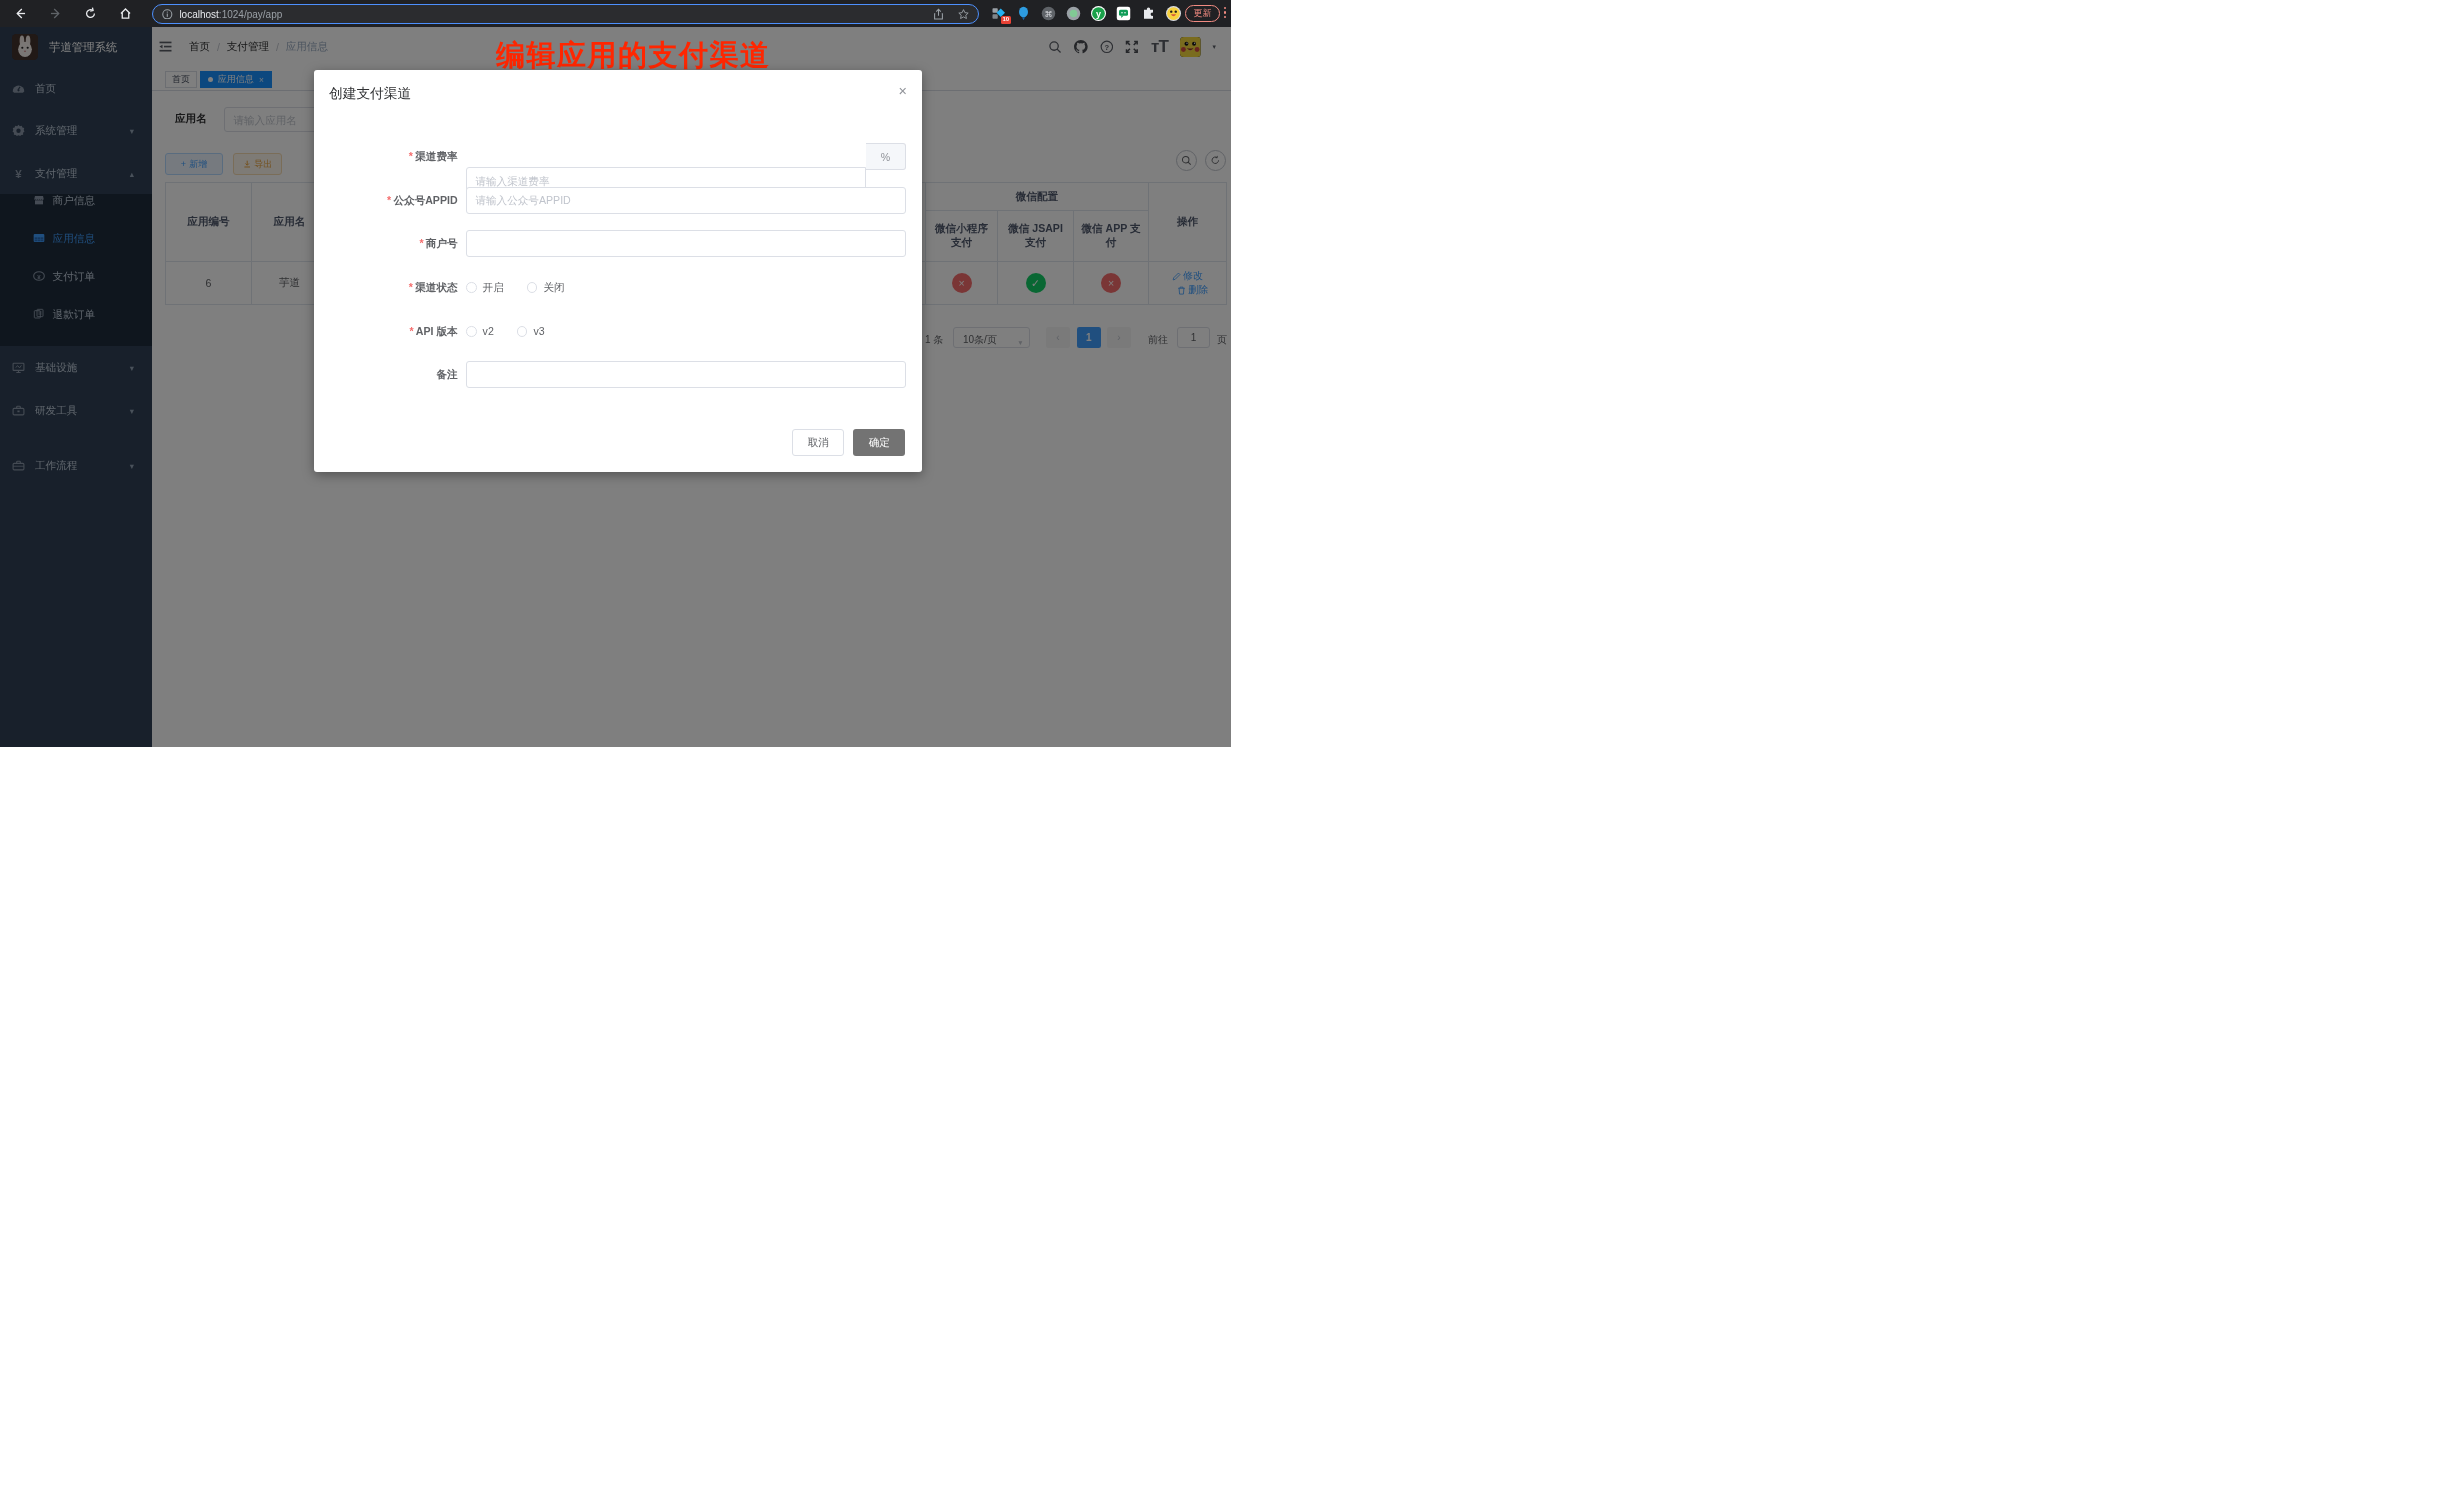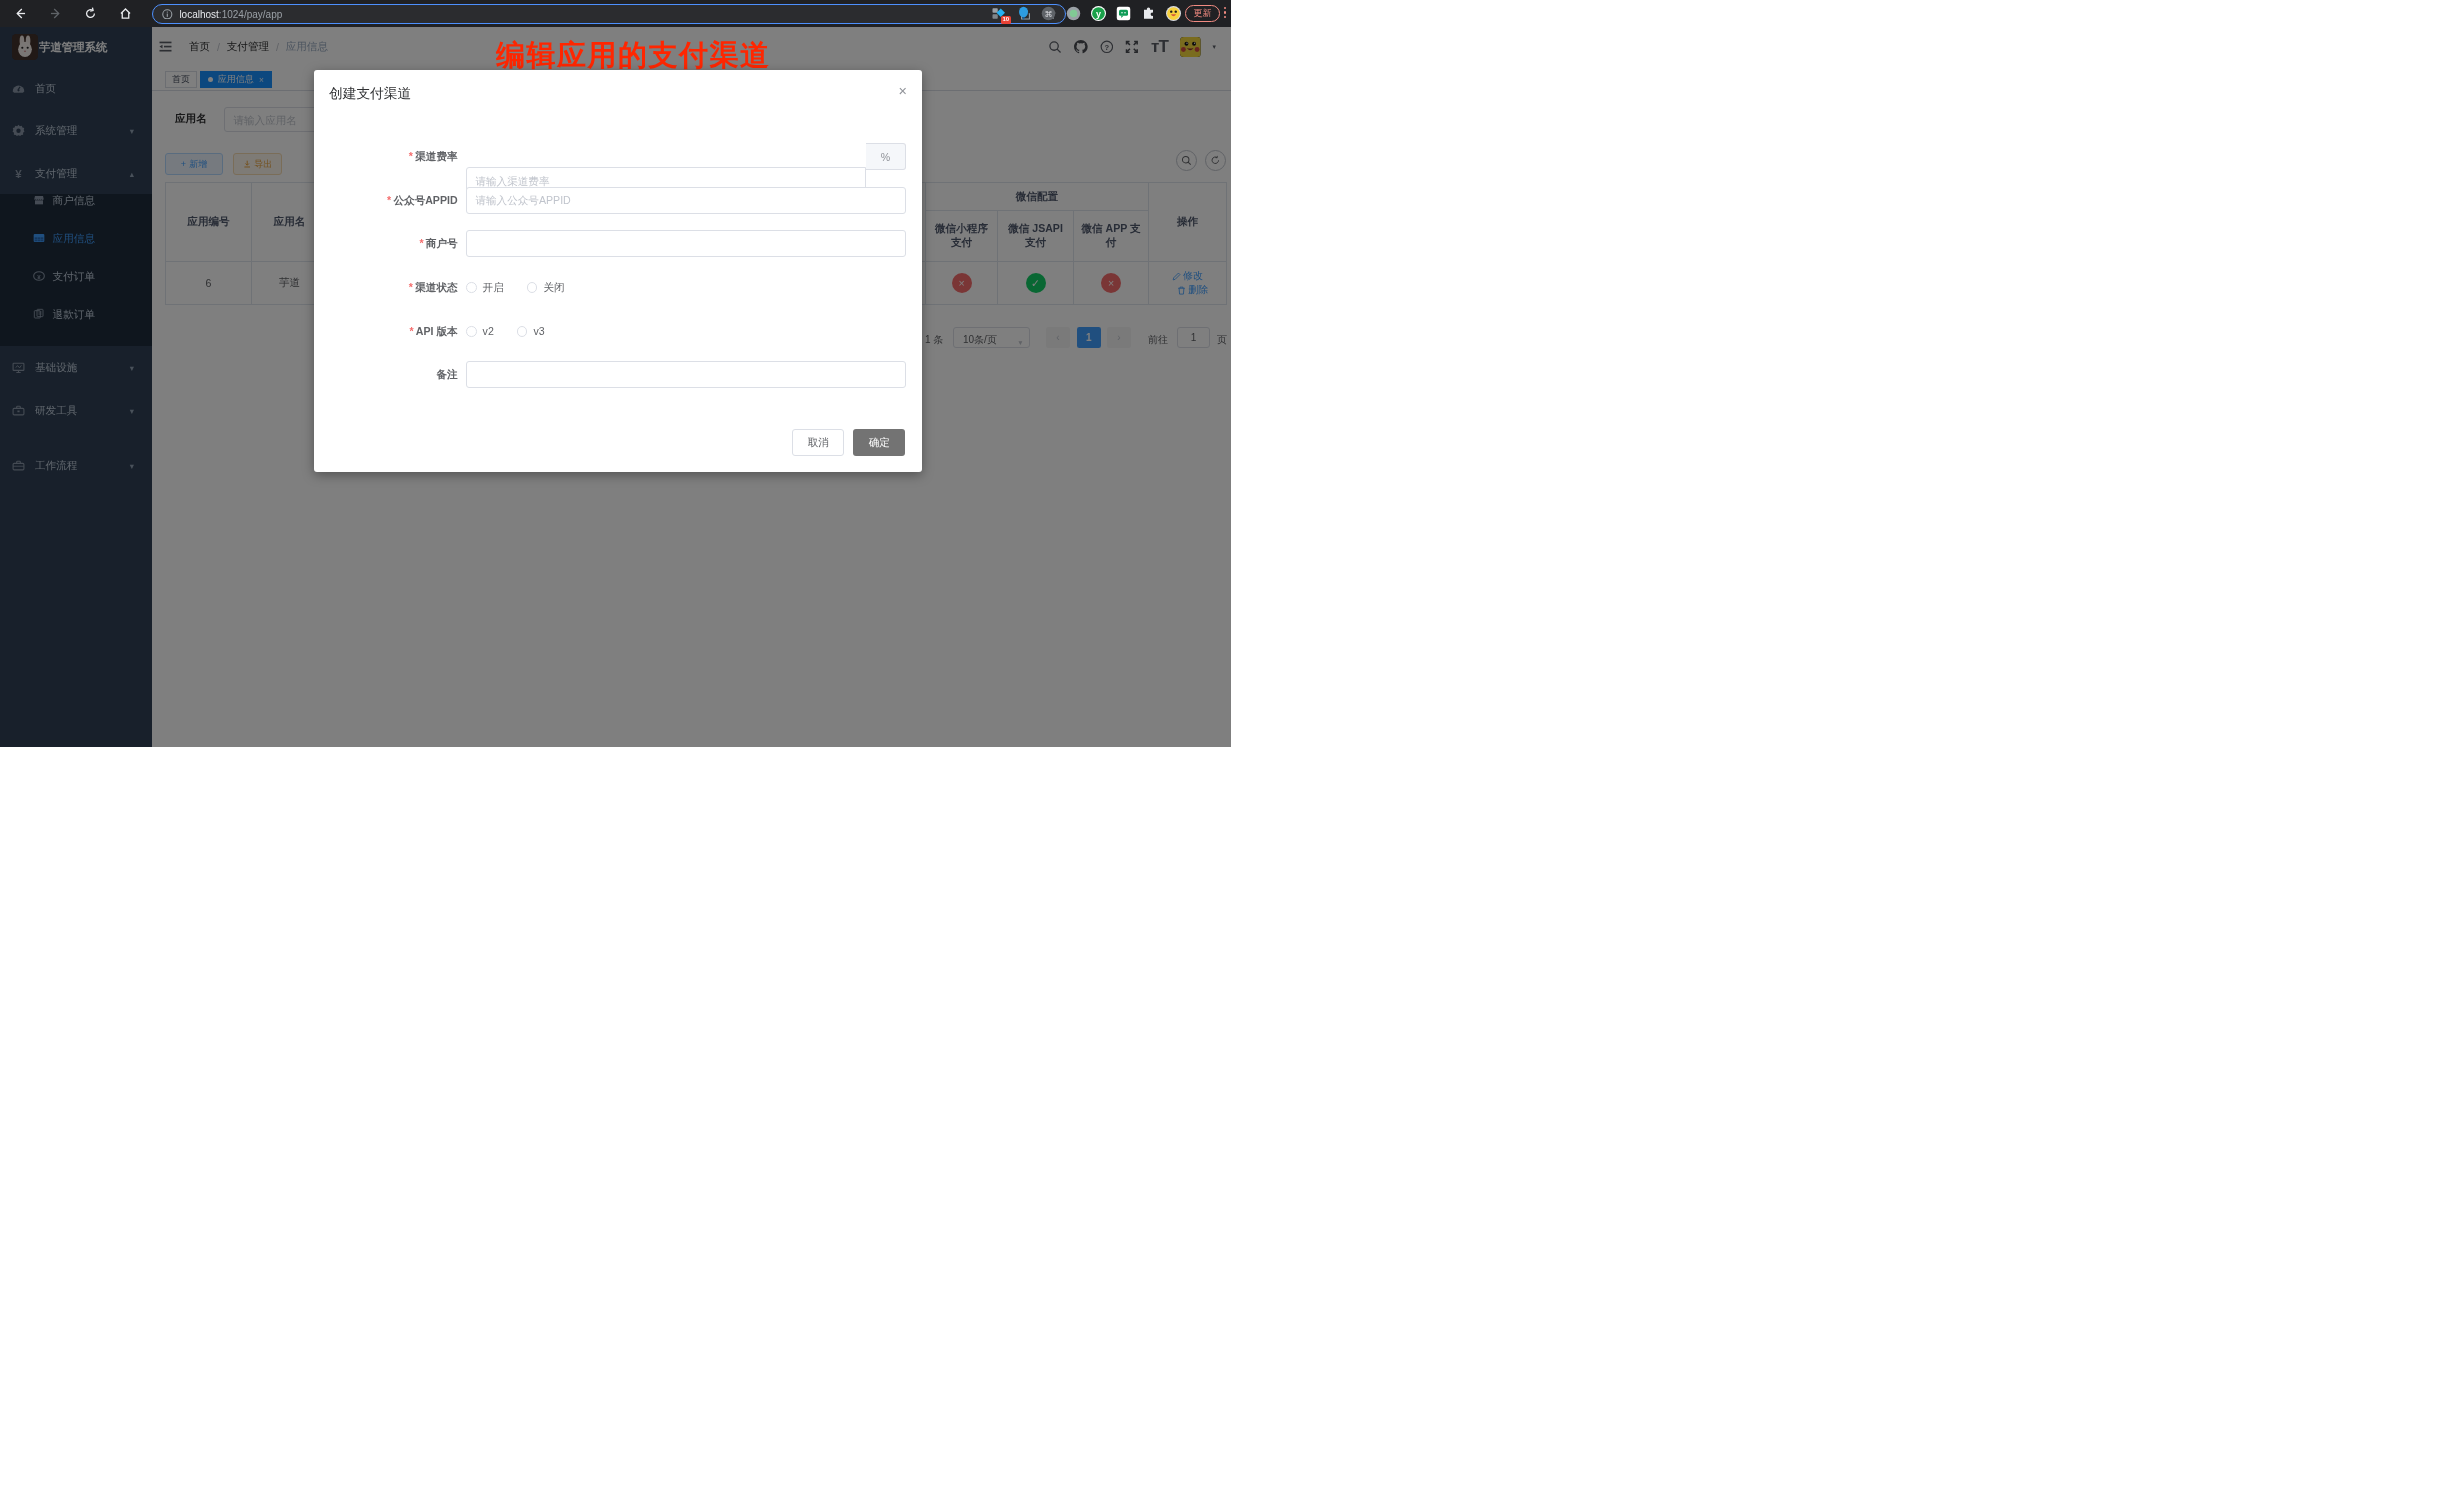--- a/index.html
+++ b/index.html
@@ -5,21 +5,21 @@
   * { margin:0; padding:0; box-sizing:border-box; }
   html,body { width:1231px; height:748px; overflow:hidden; background:#fff;
     font-family:"Liberation Sans","DejaVu Sans",sans-serif; }
 
   
   .browser-bar { position:absolute; left:0; top:0; width:1231px; height:27px;
     background:#202124; display:flex; align-items:center; z-index:100; }
   .nav-ic { width:13px; height:13px; flex:none; }
   .nav-back { margin-left:13.7px; } .nav-fwd { margin-left:22px; }
   .nav-reload { margin-left:22px; } .nav-home { margin-left:22px; }
-  .url-bar { position:absolute; left:152px; top:3.8px; width:914px; height:20.5px;
+  .url-bar { position:absolute; left:152px; top:3.8px; width:827px; height:20.5px;
     border-radius:10.6px; background:#2b2c2f; border:1.5px solid #4d90fe;
     display:flex; align-items:center; }
   .url-info { width:10.6px; height:10.6px; margin-left:9px; flex:none; }
   .url-text { margin-left:6.8px; font-size:10px; color:#e8eaed; white-space:nowrap; }
   .url-text .path { color:#9aa0a6; }
   .url-right { position:absolute; right:7.6px; display:flex; gap:12px; align-items:center; }
   .ext-row { position:absolute; left:991px; top:0; height:27px; display:flex;
     align-items:center; gap:10px; }
   .ext { width:15px; height:15px; position:relative; flex:none; }
   .ext-badge { position:absolute; right:-4.6px; bottom:-3px; background:#e94235; color:#fff;
@@ -33,21 +33,21 @@
 
   
   .app { position:absolute; left:0; top:27px; width:1231px; height:720px; background:#fff; }
 
   
   .sidebar { position:absolute; left:0; top:0; width:152px; height:720px; background:#304156; }
   .logo-row { position:absolute; left:0; top:0; width:152px; height:40px;
     display:flex; align-items:center; }
   .logo-img { width:26px; height:26px; margin-left:12px; border-radius:4.6px; overflow:hidden;
     background:#3d2f2a; flex:none; }
-  .logo-title { margin-left:1px; color:#fff; font-size:11.4px; font-weight:bold;text-align:right; }
+  .logo-title { margin-left:11px; color:#fff; font-size:11.4px; font-weight:normal;text-align:right; }
   .menu-item { position:absolute; left:0; width:152px; display:flex; align-items:center;
     color:#bfcbd9; font-size:10.6px; }
   .menu-item .m-ic { width:13px; height:13px; margin-left:12px; flex:none; }
   .menu-item .m-label { margin-left:10px; }
   .menu-item .chev { position:absolute; right:18px; font-size:8.4px; color:#93a3b5; }
   .submenu-bg { position:absolute; left:0; top:167px; width:152px; height:152px; background:#1f2d3d; }
   .sub-item { position:absolute; left:0; width:152px; display:flex; align-items:flex-start;
     color:#bfcbd9; font-size:10.6px; }
   .sub-item .m-ic { width:12px; height:12px; margin-left:33px; flex:none; }
   .sub-item .m-label { margin-left:7.6px; }

